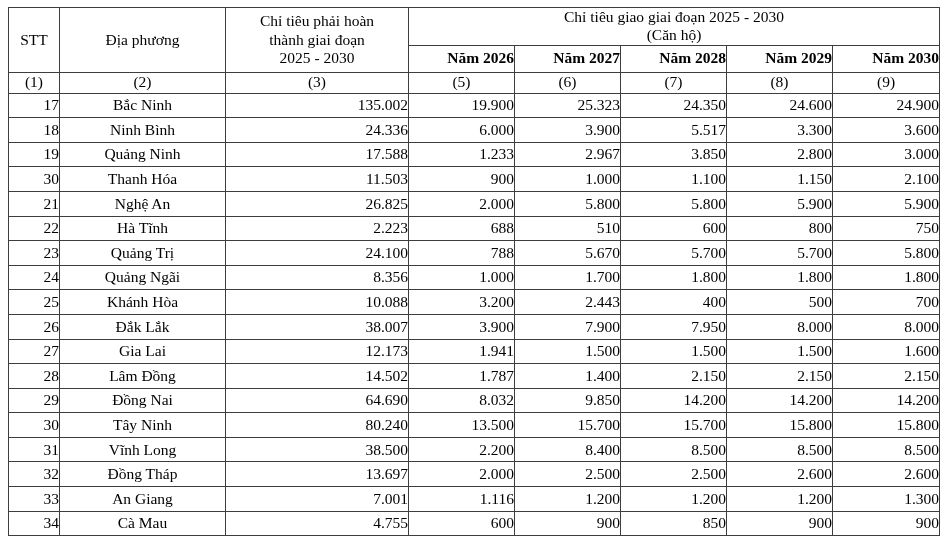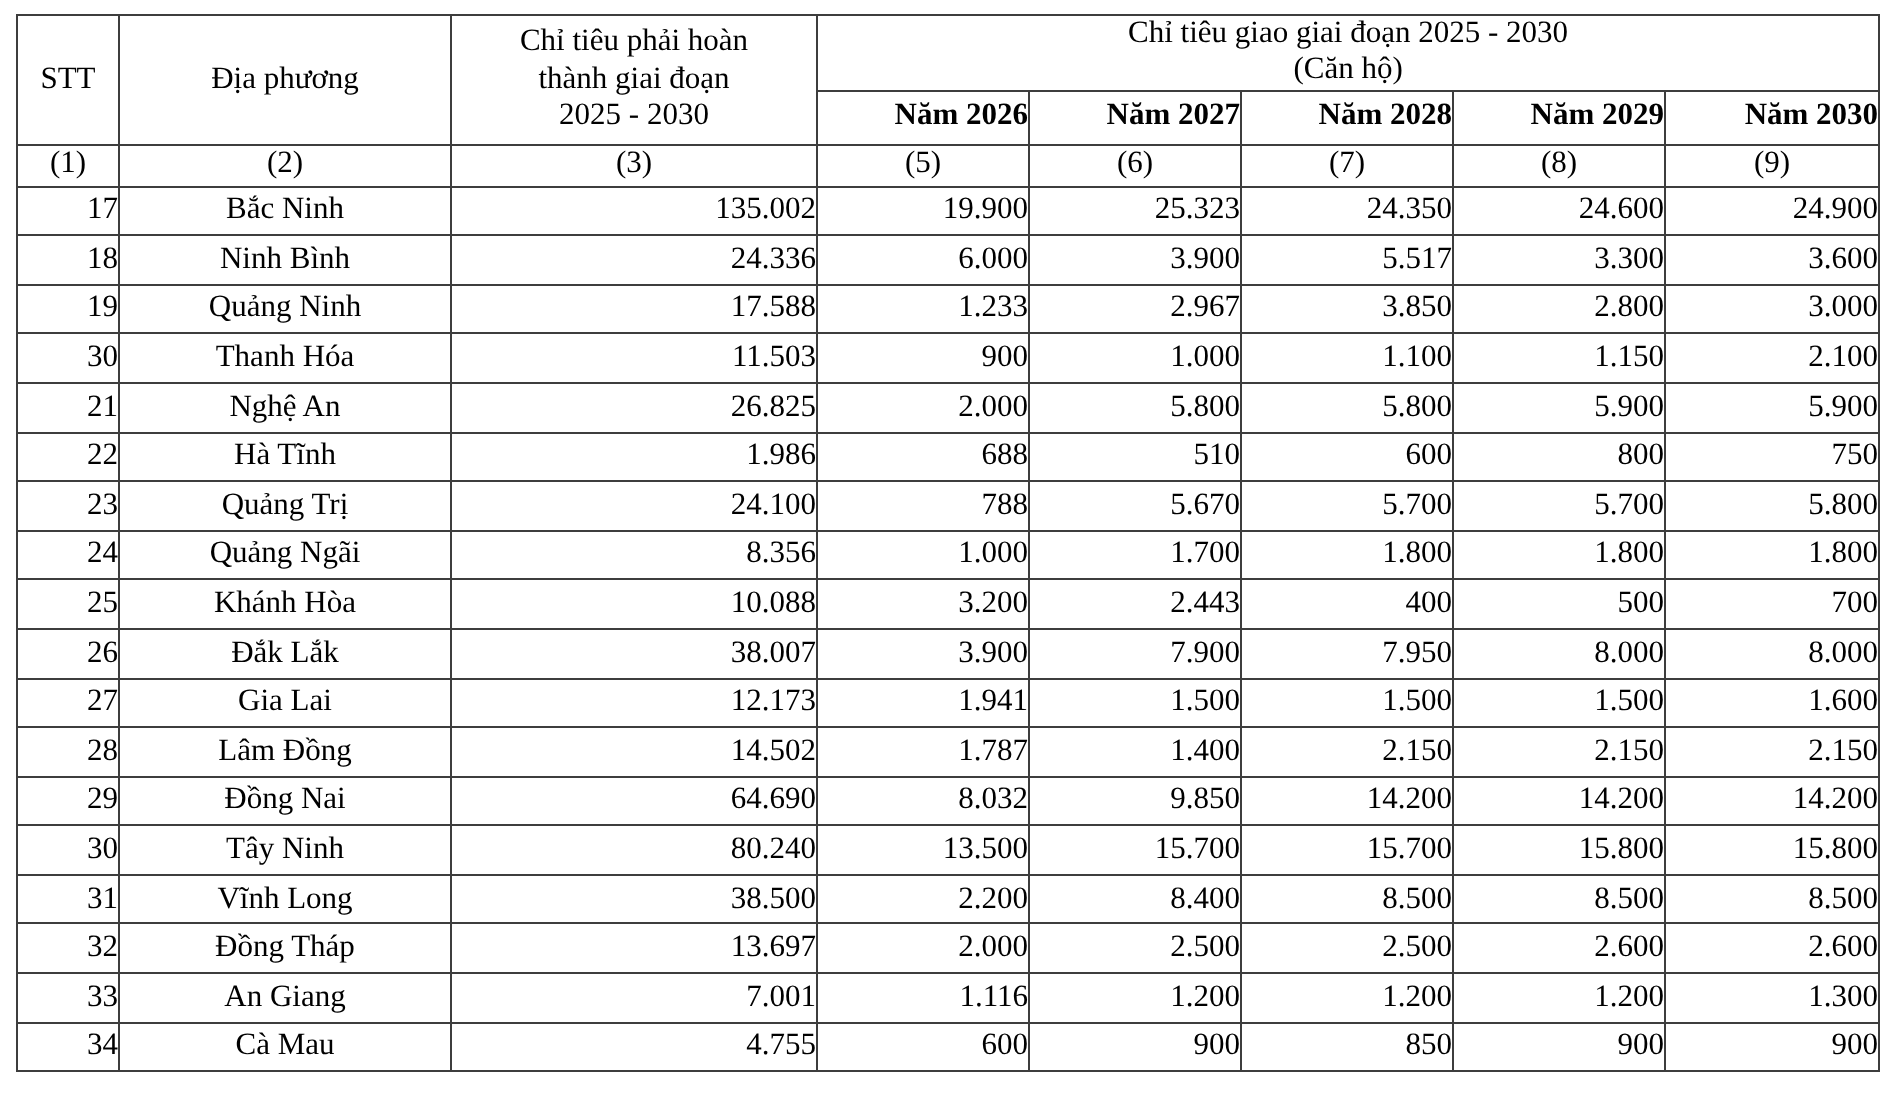--- a/index.html
+++ b/index.html
@@ -178,21 +178,21 @@
           <td class="c-num">26.825</td>
           <td class="c-num">2.000</td>
           <td class="c-num">5.800</td>
           <td class="c-num">5.800</td>
           <td class="c-num">5.900</td>
           <td class="c-num">5.900</td>
         </tr>
         <tr>
           <td class="c-stt">22</td>
           <td class="c-name">Hà Tĩnh</td>
-          <td class="c-num">1.986</td>
+          <td class="c-num">2.223</td>
           <td class="c-num">688</td>
           <td class="c-num">510</td>
           <td class="c-num">600</td>
           <td class="c-num">800</td>
           <td class="c-num">750</td>
         </tr>
         <tr>
           <td class="c-stt">23</td>
           <td class="c-name">Quảng Trị</td>
           <td class="c-num">24.100</td>

